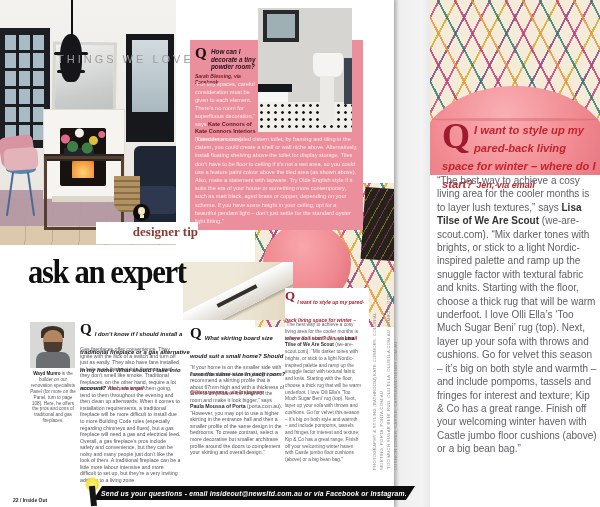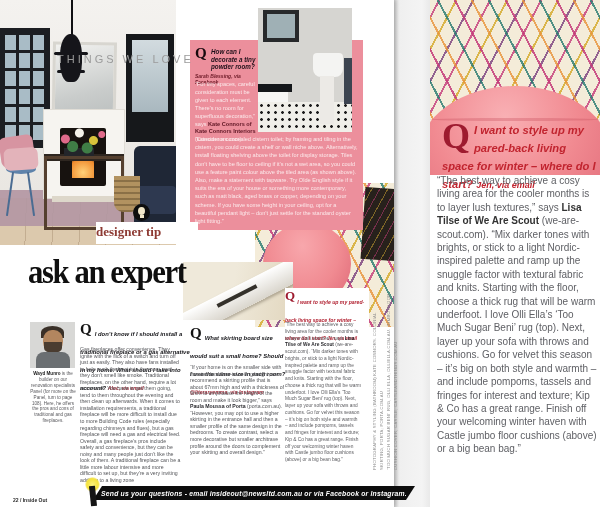--- a/index.html
+++ b/index.html
@@ -50,21 +50,21 @@
   .lv-darkbox{left:64px;top:148px;width:30px;height:8px;background:#23252a;}
   .lv-flowers{left:56px;top:124px;width:52px;height:30px;
      background-image:radial-gradient(circle at 18% 50%,#e06a8a 4px,transparent 5px),
        radial-gradient(circle at 45% 30%,#f3f0e8 4px,transparent 5px),
        radial-gradient(circle at 72% 55%,#d8c23a 4px,transparent 5px),
        radial-gradient(circle at 32% 75%,#3f7d46 5px,transparent 6px),
        radial-gradient(circle at 60% 80%,#3f7d46 5px,transparent 6px),
        radial-gradient(circle at 88% 35%,#e06a8a 3px,transparent 4px);}
 
   
-  .tip-block{left:96px;top:222px;width:102px;background:#fff;text-align:left;z-index:6;padding:2px 0 4px;}
+  .tip-block{left:96px;top:222px;width:102px;background:#fff;text-align:right;z-index:6;padding:2px 0 4px;}
   .tip-label{font-family:"Liberation Serif",serif;font-weight:bold;font-size:13px;color:#8d3a33;}
   .tip-text{font-family:"Liberation Serif",serif;font-size:10.5px;line-height:11.5px;color:#27355c;margin-top:1px;}
   .bulb{left:133px;top:204px;width:17px;height:17px;background:#0d0d0d;border-radius:50%;z-index:7;}
   .bulb .g{position:absolute;left:5px;top:3px;width:7px;height:8px;background:#f0e6c8;border-radius:50%;}
   .bulb .b{position:absolute;left:6.5px;top:10.5px;width:4px;height:3px;background:#f0e6c8;}
 
   
   .ph-bath{left:258px;top:8px;width:94px;height:124px;background:#d6d5d1;overflow:hidden;z-index:5;}
   .ba-window{left:5px;top:2px;width:36px;height:32px;background:#9fb0b5;border:4px solid #27292b;box-sizing:border-box;}
   .ba-sink{left:55px;top:45px;width:30px;height:24px;background:#f4f4f2;border-radius:4px 4px 8px 8px;}

